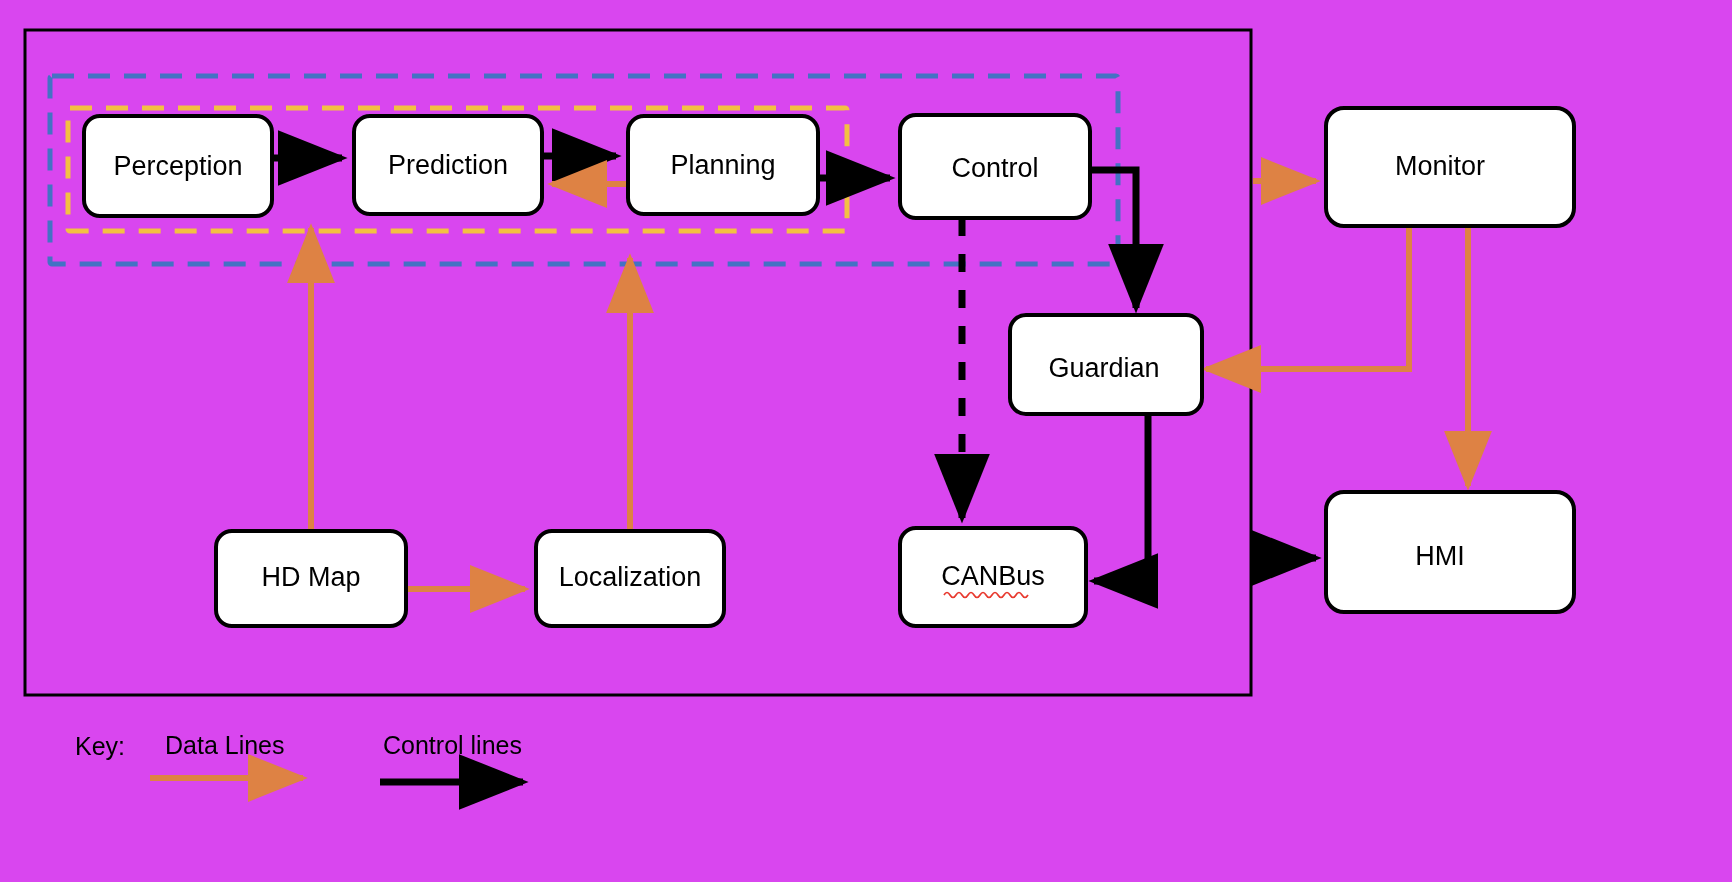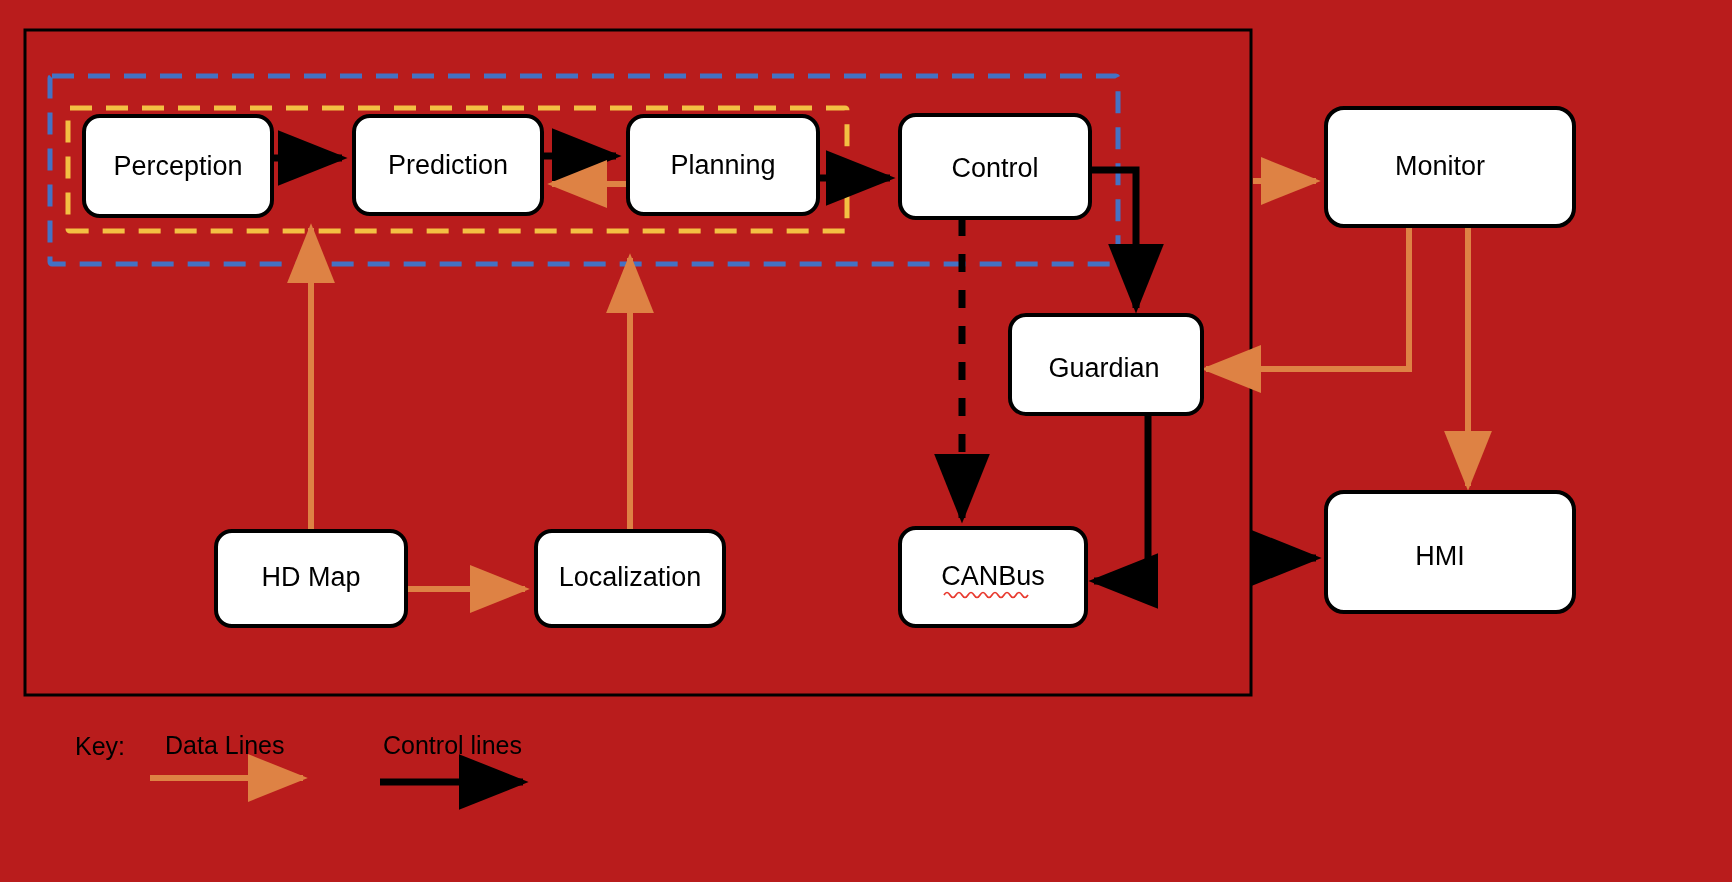--- a/index.html
+++ b/index.html
@@ -5,21 +5,21 @@
 <style>
   html, body {
     margin: 0;
     padding: 0;
     background: #ffffff;
   }
   #canvas {
     position: relative;
     width: 1732px;
     height: 882px;
-    background: #b91c1c;
+    background: #d946ef;
     font-family: "Liberation Sans", sans-serif;
     overflow: hidden;
   }
   svg#diagram {
     position: absolute;
     left: 0;
     top: 0;
     width: 1732px;
     height: 882px;
   }

